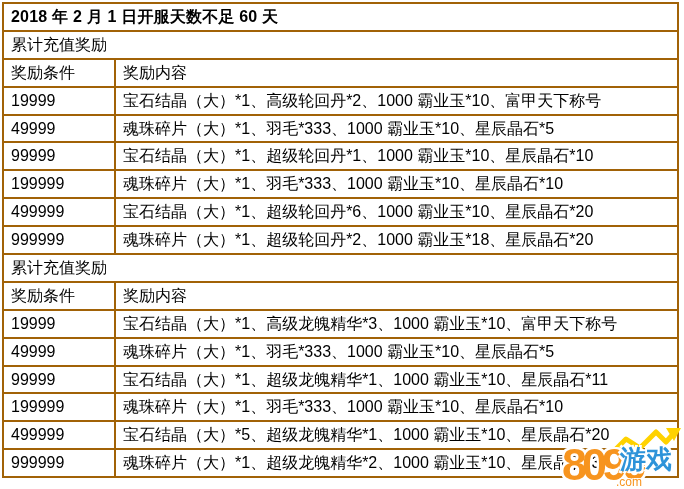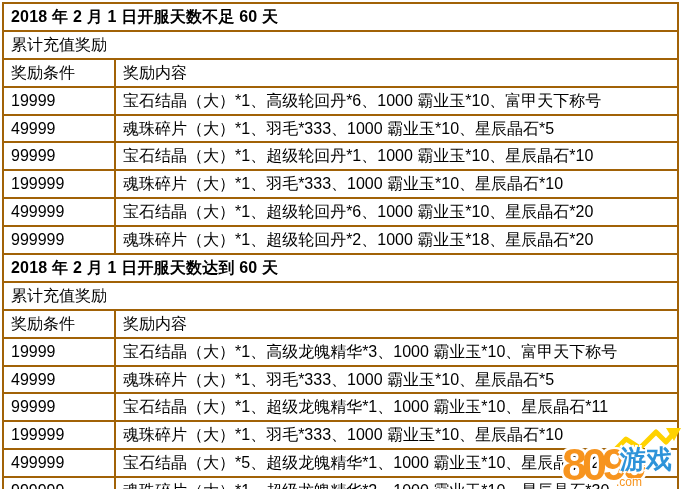--- a/index.html
+++ b/index.html
@@ -90,44 +90,41 @@
       </tr>
       <tr class="section-subtitle-row">
         <td colspan="2">累计充值奖励</td>
       </tr>
       <tr class="column-header-row">
         <td>奖励条件</td>
         <td>奖励内容</td>
       </tr>
       <tr class="reward-row">
         <td>19999</td>
-        <td>宝石结晶（大）*1、高级轮回丹*6、1000 霸业玉*10、富甲天下称号</td>
+        <td>宝石结晶（大）*1、高级轮回丹*2、1000 霸业玉*10、富甲天下称号</td>
       </tr>
       <tr class="reward-row">
         <td>49999</td>
         <td>魂珠碎片（大）*1、羽毛*333、1000 霸业玉*10、星辰晶石*5</td>
       </tr>
       <tr class="reward-row">
         <td>99999</td>
         <td>宝石结晶（大）*1、超级轮回丹*1、1000 霸业玉*10、星辰晶石*10</td>
       </tr>
       <tr class="reward-row">
         <td>199999</td>
         <td>魂珠碎片（大）*1、羽毛*333、1000 霸业玉*10、星辰晶石*10</td>
       </tr>
       <tr class="reward-row">
         <td>499999</td>
         <td>宝石结晶（大）*1、超级轮回丹*6、1000 霸业玉*10、星辰晶石*20</td>
       </tr>
       <tr class="reward-row">
         <td>999999</td>
         <td>魂珠碎片（大）*1、超级轮回丹*2、1000 霸业玉*18、星辰晶石*20</td>
-      </tr>
-      <tr class="section-title-row">
-        <td colspan="2">2018 年 2 月 1 日开服天数达到 60 天</td>
       </tr>
       <tr class="section-subtitle-row">
         <td colspan="2">累计充值奖励</td>
       </tr>
       <tr class="column-header-row">
         <td>奖励条件</td>
         <td>奖励内容</td>
       </tr>
       <tr class="reward-row">
         <td>19999</td>

